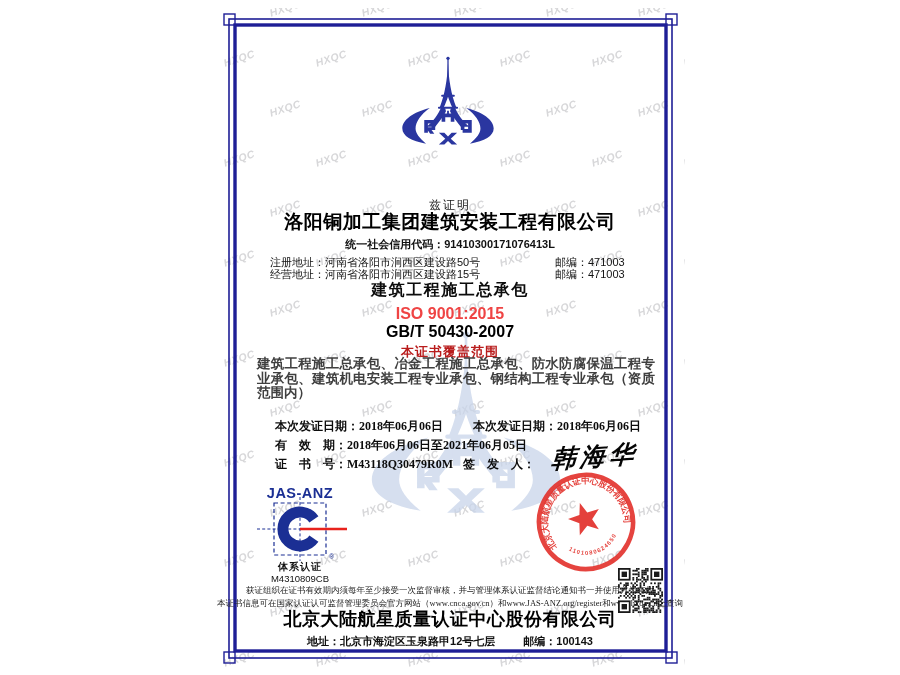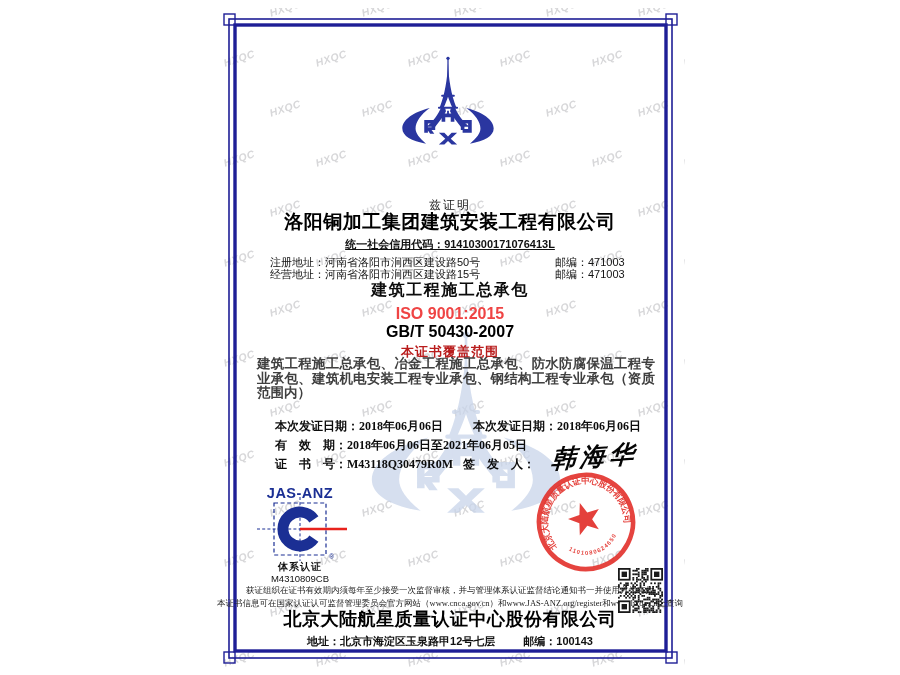--- a/index.html
+++ b/index.html
@@ -11,21 +11,21 @@
   .serif{font-family:"Liberation Serif","DejaVu Serif",serif;}
   .wm-span{position:absolute;color:#d7d7d9;font-weight:bold;font-style:italic;font-size:10.5px;
            letter-spacing:.5px;transform:rotate(-18deg);white-space:nowrap;pointer-events:none;}
   #wm-layer{position:absolute;inset:0;z-index:1;}
   #border-svg{position:absolute;inset:0;z-index:2;}
   #big-wm{position:absolute;left:138px;top:322px;z-index:1;color:#c9d5ea;opacity:.75;}
   .content{position:absolute;inset:0;z-index:3;}
   .title{top:151px;font-size:27px;font-weight:bold;letter-spacing:3px;color:#101010;}
   .subtitle{top:189px;font-size:12px;color:#1a1a1a;letter-spacing:2px;}
   .company{top:201px;font-size:19px;font-weight:bold;letter-spacing:.5px;color:#000;}
-  .credit{top:229px;font-size:11px;font-weight:bold;color:#111;text-decoration:underline;}
+  .credit{top:229px;font-size:11px;font-weight:bold;color:#111;}
   .addr-row{position:absolute;left:0;width:470px;height:13px;font-size:11px;font-weight:normal;color:#111;}
   .addr-left{position:absolute;left:55px;white-space:nowrap;}
   .addr-right{position:absolute;left:340px;white-space:nowrap;}
   .sys{top:272px;font-size:16px;font-weight:bold;letter-spacing:1.5px;color:#0c0c0c;}
   .std1{top:297px;font-size:16px;font-weight:bold;color:#ef4444;}
   .std2{top:315px;font-size:16px;font-weight:bold;color:#000;}
   .scope-h{top:335px;font-size:13px;font-weight:bold;color:#b91c1c;letter-spacing:1px;}
   .scope{top:349px;left:42px;width:398px;font-size:13.5px;font-weight:bold;line-height:14.6px;
          text-align:justify;color:#404040;}
   .drow{position:absolute;left:0;width:470px;font-size:12px;font-weight:bold;color:#0c0c0c;}

